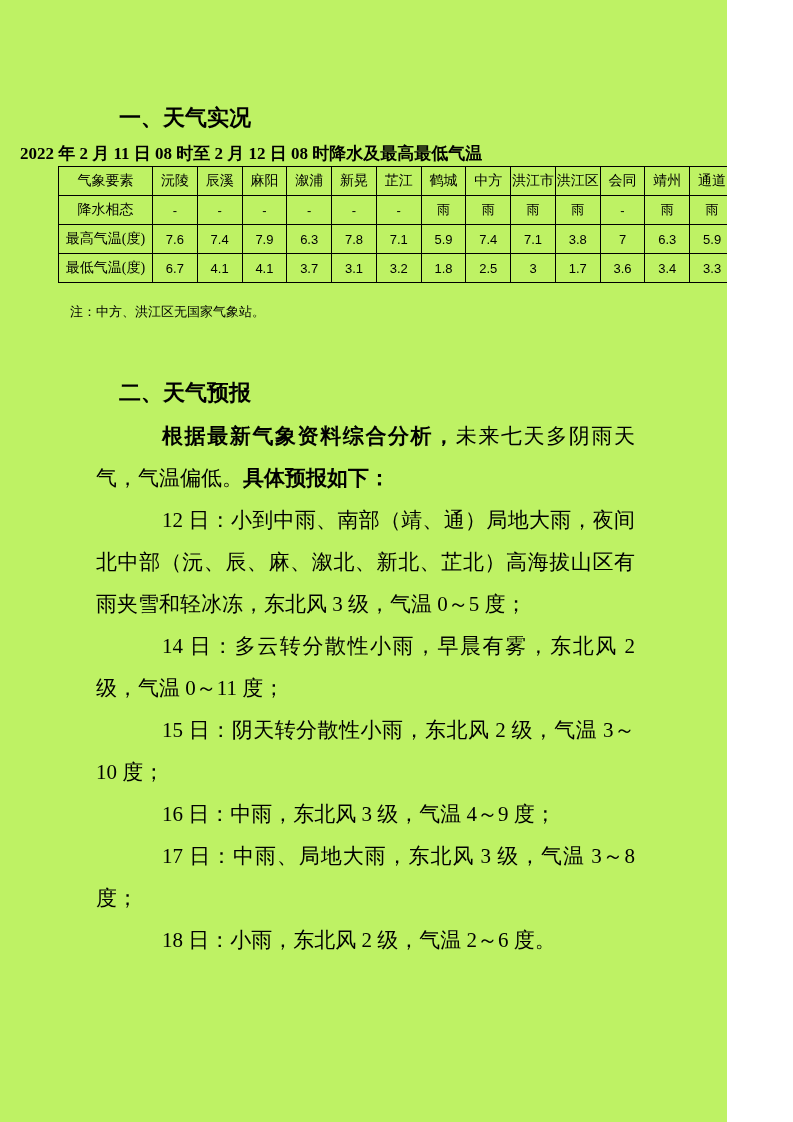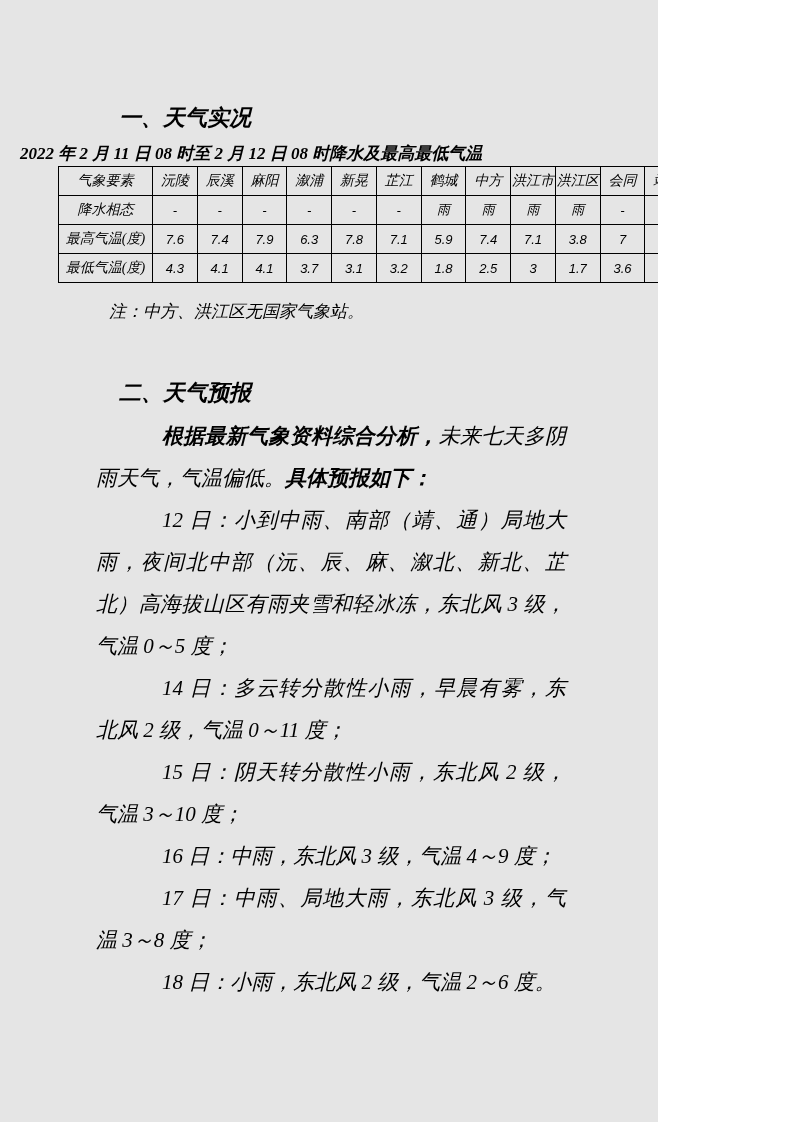--- a/index.html
+++ b/index.html
@@ -1,28 +1,27 @@
 <!DOCTYPE html>
 <html><head>
 <meta charset="utf-8">
 <style>
   html, body {
     margin: 0;
     padding: 0;
     background: #ffffff;
   }
   .page {
-    width: 658px;
+    width: 727px;
     height: 1122px;
-    background: #e5e5e5;
+    background: #bef264;
     color: #000000;
     overflow: hidden;              
     position: relative;
     font-family: "Liberation Serif", "DejaVu Serif", serif;
-    font-style: italic;
   }
   .heading {
     font-size: 22px;
     font-weight: bold;
     line-height: 30px;
     margin: 0 0 0 119px;
   }
   .heading.first  { margin-top: 103px; }
   .heading.second { margin-top: 58px;  }
 
@@ -51,22 +50,22 @@
     overflow: hidden;
     white-space: nowrap;
   }
   .weather-table col.label-col { width: 94px; }
   .weather-table td.num {
     font-family: "Liberation Sans", "DejaVu Sans", sans-serif;
     font-size: 13px;
   }
 
   .note {
-    margin: 20px 0 0 109px;
-    font-size: 17px;
+    margin: 20px 0 0 70px;
+    font-size: 13px;
     line-height: 17px;
   }
 
   .body-para {
     margin: 0 92px 0 96px;
     font-size: 21px;
     line-height: 42px;
     text-align: justify;
     text-indent: 66px;
   }
@@ -145,21 +144,21 @@
           <td class="num">5.9</td>
           <td class="num">7.4</td>
           <td class="num">7.1</td>
           <td class="num">3.8</td>
           <td class="num">7</td>
           <td class="num">6.3</td>
           <td class="num">5.9</td>
         </tr>
         <tr>
           <td>最低气温(度)</td>
-          <td class="num">4.3</td>
+          <td class="num">6.7</td>
           <td class="num">4.1</td>
           <td class="num">4.1</td>
           <td class="num">3.7</td>
           <td class="num">3.1</td>
           <td class="num">3.2</td>
           <td class="num">1.8</td>
           <td class="num">2.5</td>
           <td class="num">3</td>
           <td class="num">1.7</td>
           <td class="num">3.6</td>

